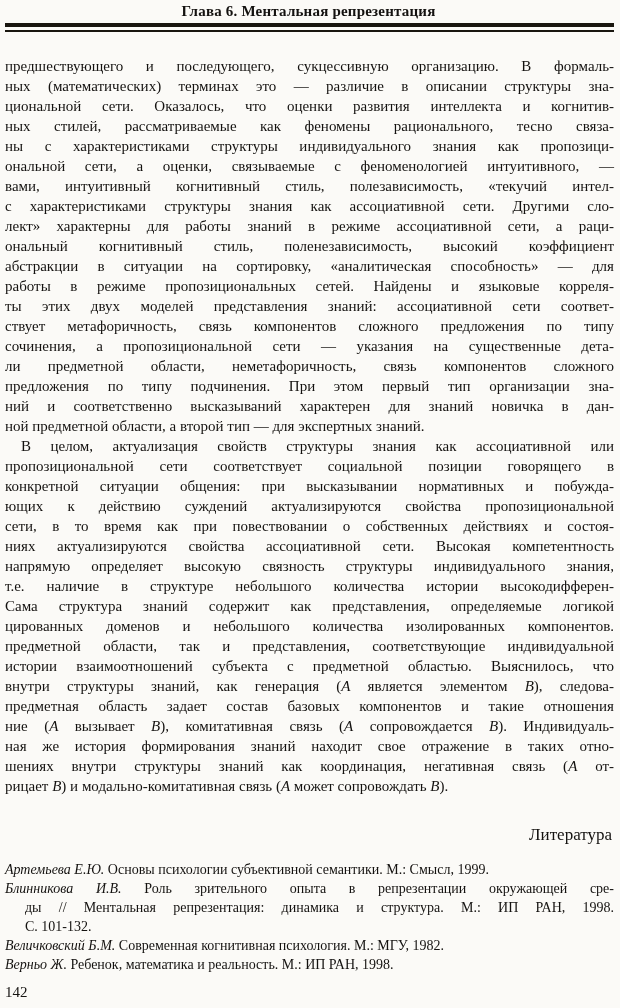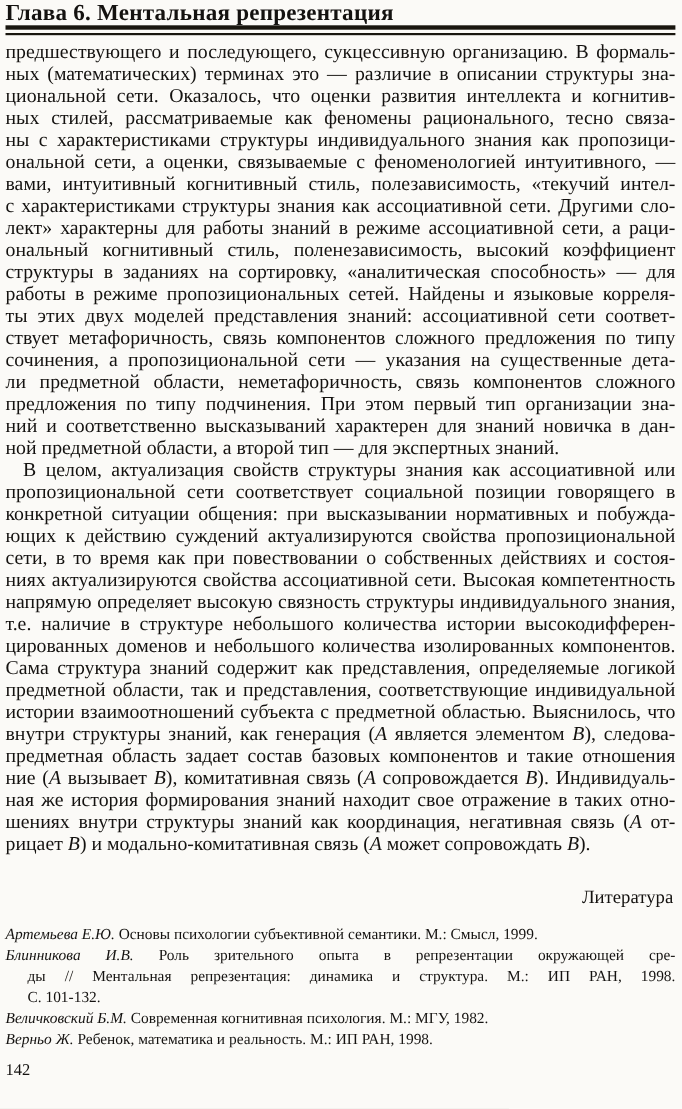--- a/index.html
+++ b/index.html
@@ -8,28 +8,28 @@
     width:620px;height:1008px;
     margin:0 auto;
     background:#fbfaf7;
     color:#141210;
     font-family:"Liberation Serif","DejaVu Serif",serif;
     box-sizing:border-box;
     padding:2px 6px 0 5px;
     overflow:hidden;
   }
   .chapter-header{
-    font-size:21px;font-weight:bold;
-    text-align:left;line-height:19px;
+    font-size:15px;font-weight:bold;
+    text-align:center;line-height:19px;
     letter-spacing:.2px;
     padding-right:2px;
   }
   .rule-thick{height:4px;background:#19160f;margin-top:2px;}
   .rule-thin{height:2px;background:#19160f;margin-top:3px;}
-  .body-text{margin-top:5px;font-size:18px;}
+  .body-text{margin-top:24px;font-size:15px;}
   .para{margin:0;}
   .line{line-height:20px;white-space:normal;}
   .just{text-align:justify;text-align-last:justify;}
   .last{text-align:left;text-align-last:left;}
   .ind{padding-left:16px;}
   .it{font-style:italic;}
   .lit-heading{
     margin-top:29px;
     font-size:17px;font-weight:normal;
     text-align:right;line-height:20px;
@@ -58,41 +58,41 @@
         <div class="line just"><span>предшествующего и последующего, сукцессивную организацию. В формаль-</span></div>
         <div class="line just"><span>ных (математических) терминах это — различие в описании структуры зна-</span></div>
         <div class="line just"><span>циональной сети. Оказалось, что оценки развития интеллекта и когнитив-</span></div>
         <div class="line just"><span>ных стилей, рассматриваемые как феномены рационального, тесно связа-</span></div>
         <div class="line just"><span>ны с характеристиками структуры индивидуального знания как пропозици-</span></div>
         <div class="line just"><span>ональной сети, а оценки, связываемые с феноменологией интуитивного, —</span></div>
         <div class="line just"><span>вами, интуитивный когнитивный стиль, полезависимость, «текучий интел-</span></div>
         <div class="line just"><span>с характеристиками структуры знания как ассоциативной сети. Другими сло-</span></div>
         <div class="line just"><span>лект» характерны для работы знаний в режиме ассоциативной сети, а раци-</span></div>
         <div class="line just"><span>ональный когнитивный стиль, поленезависимость, высокий коэффициент</span></div>
-        <div class="line just"><span>структуры в заданиях на сортировку, «аналитическая способность» — для</span></div>
+        <div class="line just"><span>абстракции в ситуации на сортировку, «аналитическая способность» — для</span></div>
         <div class="line just"><span>работы в режиме пропозициональных сетей. Найдены и языковые корреля-</span></div>
         <div class="line just"><span>ты этих двух моделей представления знаний: ассоциативной сети соответ-</span></div>
         <div class="line just"><span>ствует метафоричность, связь компонентов сложного предложения по типу</span></div>
         <div class="line just"><span>сочинения, а пропозициональной сети — указания на существенные дета-</span></div>
         <div class="line just"><span>ли предметной области, неметафоричность, связь компонентов сложного</span></div>
         <div class="line just"><span>предложения по типу подчинения. При этом первый тип организации зна-</span></div>
         <div class="line just"><span>ний и соответственно высказываний характерен для знаний новичка в дан-</span></div>
         <div class="line last"><span>ной предметной области, а второй тип — для экспертных знаний.</span></div>
       </div>
       <div class="para">
         <div class="line just ind"><span>В целом, актуализация свойств структуры знания как ассоциативной или</span></div>
         <div class="line just"><span>пропозициональной сети соответствует социальной позиции говорящего в</span></div>
         <div class="line just"><span>конкретной ситуации общения: при высказывании нормативных и побужда-</span></div>
         <div class="line just"><span>ющих к действию суждений актуализируются свойства пропозициональной</span></div>
         <div class="line just"><span>сети, в то время как при повествовании о собственных действиях и состоя-</span></div>
         <div class="line just"><span>ниях актуализируются свойства ассоциативной сети. Высокая компетентность</span></div>
         <div class="line just"><span>напрямую определяет высокую связность структуры индивидуального знания,</span></div>
         <div class="line just"><span>т.е. наличие в структуре небольшого количества истории высокодифферен-</span></div>
+        <div class="line just"><span>Сама структура знаний содержит как представления, определяемые логикой</span></div>
         <div class="line just"><span>цированных доменов и небольшого количества изолированных компонентов.</span></div>
-        <div class="line just"><span>Сама структура знаний содержит как представления, определяемые логикой</span></div>
         <div class="line just"><span>предметной области, так и представления, соответствующие индивидуальной</span></div>
         <div class="line just"><span>истории взаимоотношений субъекта с предметной областью. Выяснилось, что</span></div>
         <div class="line just"><span>внутри структуры знаний, как генерация (</span><span class="it">А</span><span> является элементом </span><span class="it">В</span><span>), следова-</span></div>
         <div class="line just"><span>предметная область задает состав базовых компонентов и такие отношения</span></div>
         <div class="line just"><span>ние (</span><span class="it">А</span><span> вызывает </span><span class="it">В</span><span>), комитативная связь (</span><span class="it">А</span><span> сопровождается </span><span class="it">В</span><span>). Индивидуаль-</span></div>
         <div class="line just"><span>ная же история формирования знаний находит свое отражение в таких отно-</span></div>
         <div class="line just"><span>шениях внутри структуры знаний как координация, негативная связь (</span><span class="it">А</span><span> от-</span></div>
         <div class="line last"><span>рицает </span><span class="it">В</span><span>) и модально-комитативная связь (</span><span class="it">А</span><span> может сопровождать </span><span class="it">В</span><span>).</span></div>
       </div>
     </div>

